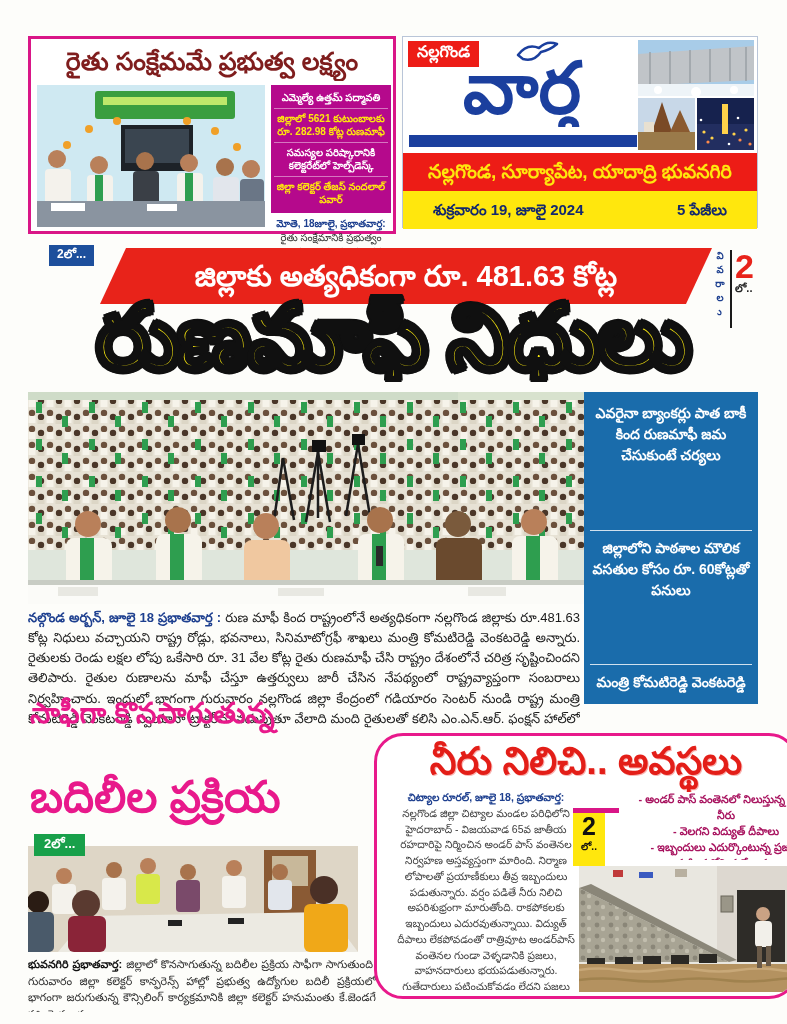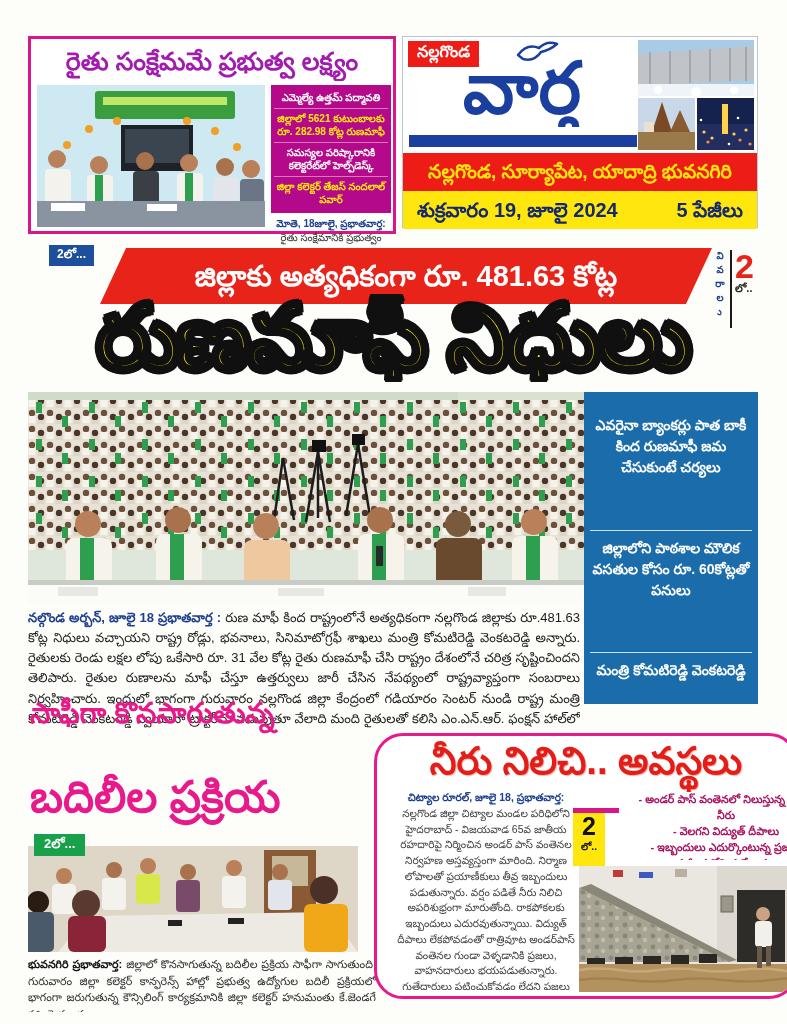--- a/index.html
+++ b/index.html
@@ -9,21 +9,21 @@
     position:relative; width:787px; height:1024px; margin:0 auto;
     background:#fdfdfa; overflow:hidden;
   }
   .abs { position:absolute; }
   .txt { overflow:hidden; }
 
   
   .tl-box { left:28px; top:36px; width:368px; height:198px;
     border:3px solid #d91687; background:#fff; }
   .tl-headline { left:0; top:2px; width:100%; height:40px; line-height:40px;
-    text-align:center; font-size:25px; font-weight:bold; color:#a21caf; white-space:nowrap; }
+    text-align:center; font-size:25px; font-weight:bold; color:#7f1d1d; white-space:nowrap; }
   .tl-photo { left:6px; top:46px; width:228px; height:142px; background:#cfe9f2; }
   .tl-pageref { left:12px; top:160px; background:#1d4f9c; color:#fff;
     font-size:12px; font-weight:bold; padding:2px 8px; }
   .tl-right { left:240px; top:46px; width:120px; height:142px; }
   .tl-highlights { background:#b5098c; padding:3px 3px; }
   .tl-highlights .hl { font-size:10px; font-weight:bold; text-align:center;
     line-height:1.35; padding:3px 1px; }
   .tl-highlights .hl + .hl { border-top:1px solid rgba(255,255,255,.45); }
   .hl-w { color:#ffffff; } .hl-y { color:#ffe70d; }
   .tl-byline { margin-top:4px; font-size:10px; line-height:1.4; color:#2b2b2b;
@@ -38,22 +38,22 @@
     font-size:16px; font-weight:bold; padding:2px 9px; white-space:nowrap; }
   .dove { left:112px; top:2px; }
   .mast-title { left:2px; top:14px; width:234px; text-align:center;
     font-size:72px; font-weight:900; color:#1b3f9e; line-height:1.05; white-space:nowrap; overflow:hidden; }
   .mast-underline { left:6px; top:98px; width:228px; height:12px; background:#1b3f9e; }
   .mast-photos { right:3px; top:3px; width:116px; height:110px; }
   .regions-bar { left:0; top:116px; width:100%; height:38px; background:#ed1c16;
     color:#ffe70d; font-weight:bold; font-size:19px; line-height:38px;
     text-align:center; white-space:nowrap; overflow:hidden; }
   .date-bar { left:0; top:154px; width:100%; height:38px; background:#ffe70d;
-    display:flex; justify-content:space-between; padding:0 14px;
-    color:#13286e; font-weight:bold; font-size:20px; line-height:38px; }
+    display:flex; justify-content:space-between; padding:0 30px;
+    color:#13286e; font-weight:bold; font-size:15px; line-height:38px; }
 
   
   .kicker { left:100px; top:248px; width:612px; height:56px; background:#e8231a;
     clip-path:polygon(26px 0,100% 0,calc(100% - 26px) 100%,0 100%);
     color:#fff; font-size:29px; font-weight:bold; text-align:center;
     line-height:56px; white-space:nowrap; overflow:hidden; }
   .details-ptr { left:714px; top:250px; width:48px; height:80px; display:flex; }
   .det-vert { writing-mode:vertical-rl; text-orientation:upright;
     font-size:10px; font-weight:bold; color:#1d3f8f; height:78px;
     border-right:2px solid #1a1a1a; padding-right:2px; overflow:hidden; }
@@ -61,21 +61,21 @@
   .det-num { color:#e8231a; font-size:34px; font-weight:900; line-height:.95; }
   .det-suffix { font-size:11px; font-weight:bold; color:#222; }
   .big-headline { left:18px; top:294px; width:750px; text-align:center;
     font-size:88px; font-weight:900; color:#f9e80e; line-height:1;
     letter-spacing:-2px; white-space:nowrap; overflow:hidden;
     -webkit-text-stroke:4px #101010;
     text-shadow:-3px -3px 0 #101010,3px -3px 0 #101010,-3px 3px 0 #101010,
       3px 3px 0 #101010,0 4px 0 #101010,0 -4px 0 #101010,4px 0 0 #101010,-4px 0 0 #101010; }
   .crowd-photo { left:28px; top:392px; width:556px; height:212px; background:#dfe6dc; }
   .lead-sidebar { left:584px; top:392px; width:174px; height:312px;
-    background:#1a6cab; color:#fff; padding:16px 6px; display:flex;
+    background:#1a6cab; color:#fff; padding:4px 6px; display:flex;
     flex-direction:column; justify-content:space-between; }
   .lead-sidebar .pt { font-size:14px; font-weight:bold; text-align:center;
     line-height:1.5; padding:7px 2px; overflow:hidden; }
   .lead-sidebar .pt + .pt { border-top:1px solid rgba(255,255,255,.8); }
   .lead-body { left:28px; top:608px; width:552px; height:122px; font-size:13px;
     line-height:1.55; color:#1a1a1a; text-align:justify; }
   .lead-body b { color:#1d3f8f; }
 
   
   .bl-head1 { left:30px; top:697px; width:340px; font-size:29px; font-weight:800;

